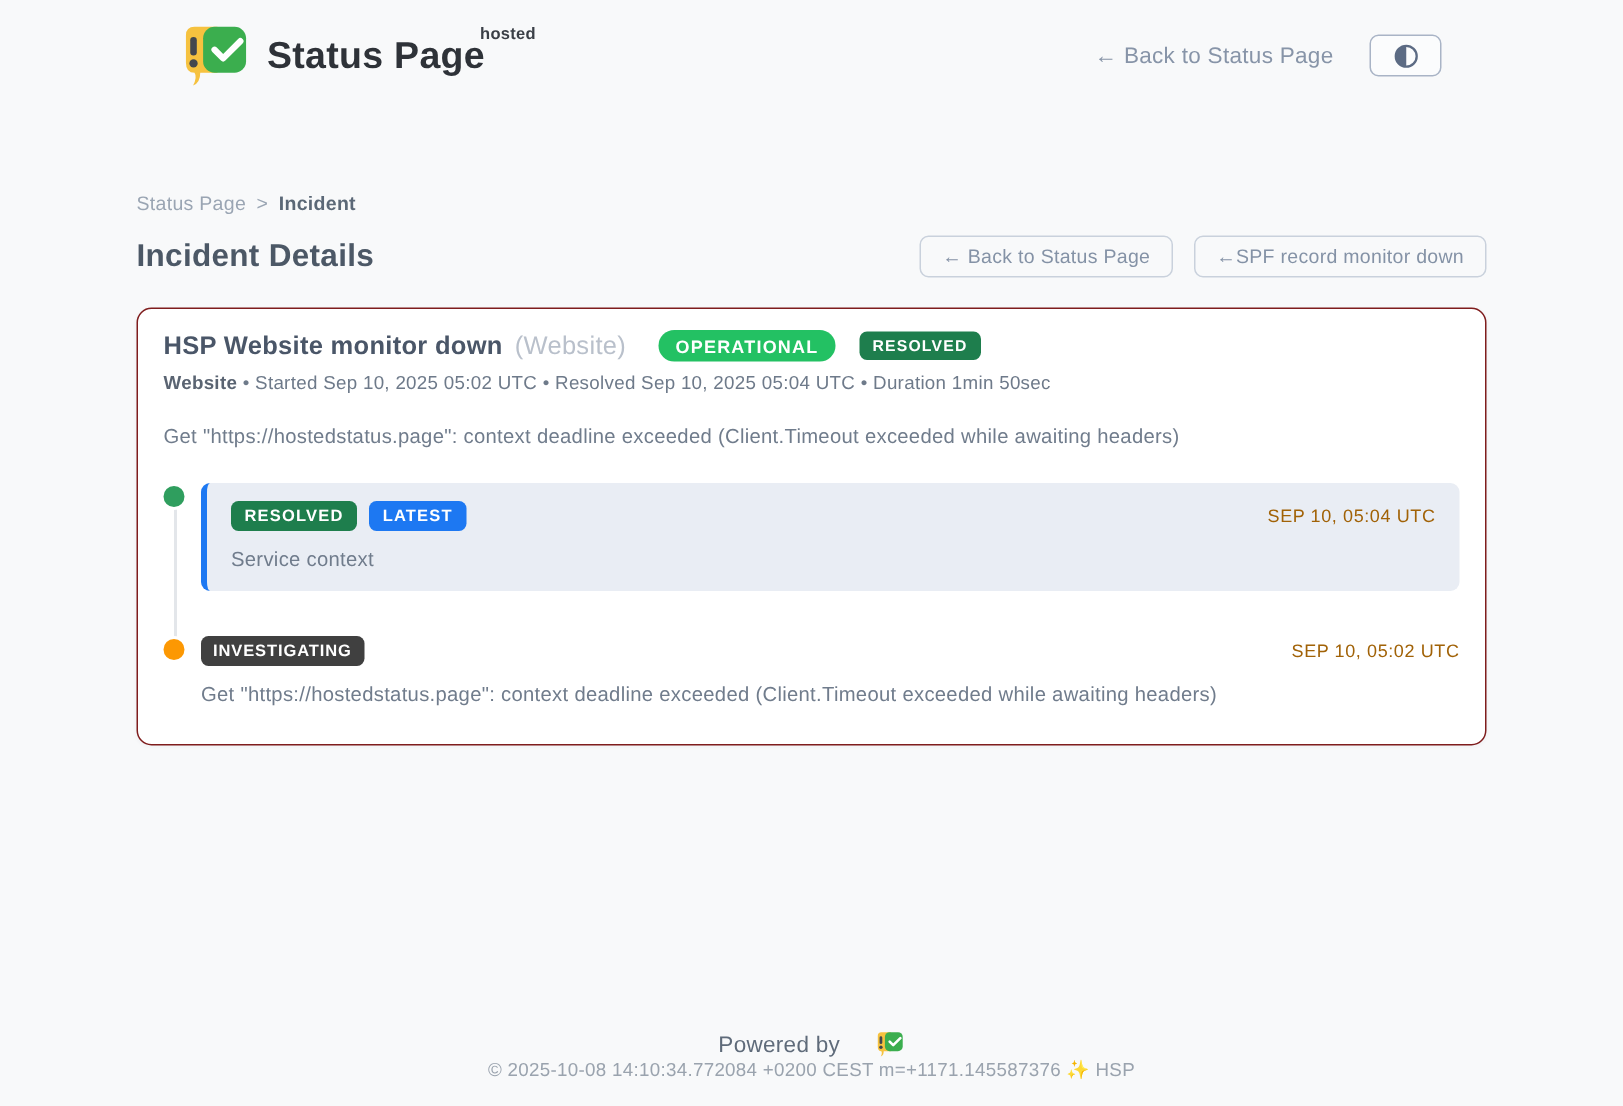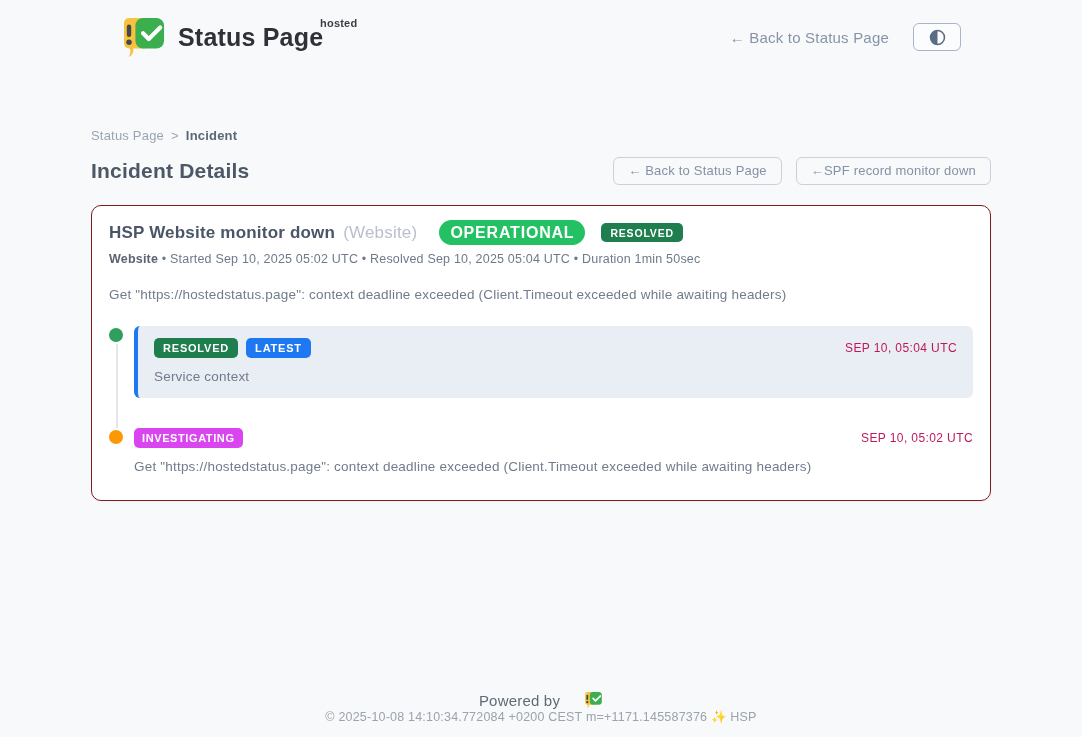--- a/index.html
+++ b/index.html
@@ -39,41 +39,41 @@
 
   
   .card {
     margin-top:20px; background:#ffffff; border:1px solid #7f1d1d; border-radius:10px;
     padding:14px 17px 26px; box-shadow:0 1px 3px rgba(40,50,70,.04);
   }
   .card-title-row { display:flex; align-items:center; gap:8px; flex-wrap:wrap; }
   .incident-title { font-size:17px; font-weight:700; color:#4a5668; }
   .incident-component { font-size:17px; color:#b9c0cb; font-weight:400; }
   .badge { display:inline-block; color:#fff; font-weight:700; line-height:1; }
-  .badge-operational { background:#23c163; font-size:16px; letter-spacing:.8px; padding:5px 11px 4px; border-radius:999px; margin-left:14px; }
+  .badge-operational { background:#23c163; font-size:12px; letter-spacing:.8px; padding:5px 11px 4px; border-radius:999px; margin-left:14px; }
   .badge-resolved-hdr { background:#1e7e4d; font-size:10.5px; letter-spacing:.8px; padding:5px 9px 4px; border-radius:5px; margin-left:8px; }
   .meta-line { margin-top:7px; font-size:12.5px; color:#6e7a8a; }
   .meta-line b { color:#5a6472; font-weight:700; }
   .description { margin-top:21px; font-size:13.5px; color:#707c8c; }
 
   
   .timeline { margin-top:24px; position:relative; }
   .timeline-line { position:absolute; left:7px; top:10px; width:2px; height:99px; background:#e3e6ea; }
   .tl-item { position:relative; padding-left:25px; }
   .tl-item + .tl-item { margin-top:30px; }
   .tl-dot { position:absolute; left:-2px; top:0; width:18px; height:18px; border-radius:50%; border:2px solid #fff; }
   .tl-dot.green { background:#2f9e5e; }
   .tl-dot.orange { background:#fc9803; }
   .tl-card { background:#e9edf4; border-left:4px solid #1d78f2; border-radius:6px; padding:12px 16px 14px; }
   .tl-row { display:flex; align-items:center; justify-content:space-between; }
   .tl-badges { display:flex; gap:8px; }
   .badge-resolved { background:#1e7e4d; font-size:11px; letter-spacing:.8px; padding:5px 9px 4px; border-radius:5px; }
   .badge-latest { background:#1d78f2; font-size:11px; letter-spacing:.8px; padding:5px 9px 4px; border-radius:5px; }
-  .badge-investigating { background:#d946ef; font-size:11px; letter-spacing:.6px; padding:5px 8px 4px; border-radius:5px; }
-  .tl-time { font-size:12px; color:#be185d; letter-spacing:.4px; }
+  .badge-investigating { background:#404040; font-size:11px; letter-spacing:.6px; padding:5px 8px 4px; border-radius:5px; }
+  .tl-time { font-size:12px; color:#a16207; letter-spacing:.4px; }
   .tl-message { margin-top:11px; font-size:13.5px; color:#707c8c; }
 
   
   .footer { margin-top:190px; text-align:center; }
   .powered { display:flex; align-items:center; justify-content:center; gap:24px; font-size:15px; color:#5f6b7a; }
   .copyright { font-size:12.5px; color:#9aa3ae; letter-spacing:.2px; }
 </style>
 </head>
 <body>
 

